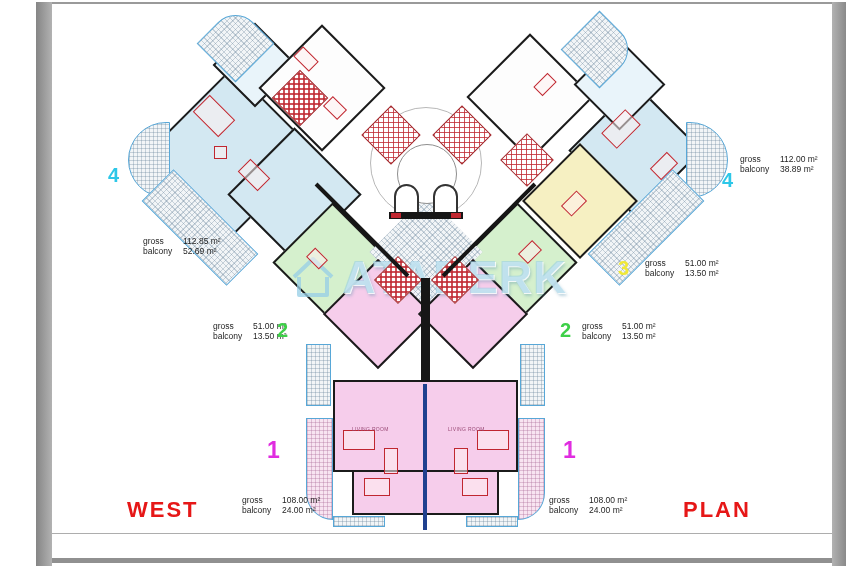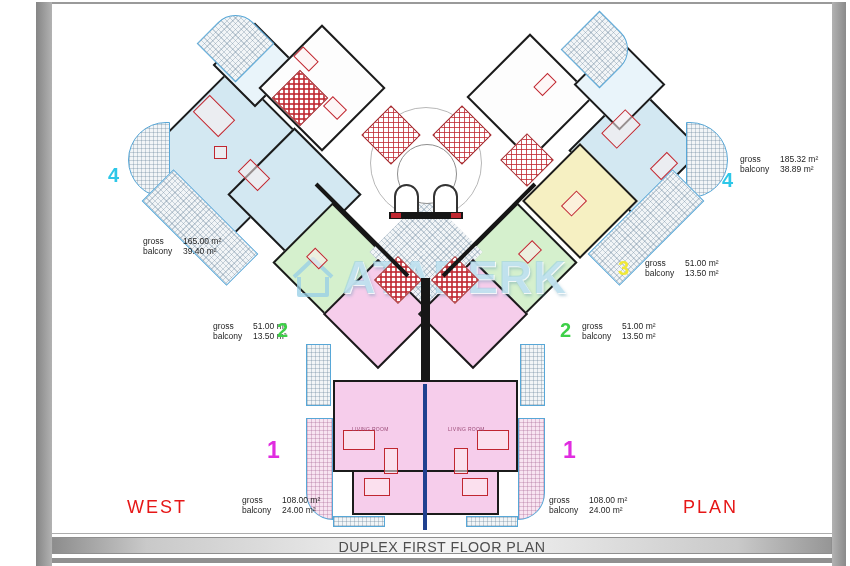--- a/index.html
+++ b/index.html
@@ -31,21 +31,21 @@
   .furn{border:1.2px solid #c02730;background:rgba(255,240,240,.55);z-index:6;}
   .vwall{background:#161616;z-index:7;}
   
   .num{font-weight:bold;font-size:20px;line-height:20px;z-index:9;}
   .c-cyan{color:#2dc7e8;}
   .c-yellow{color:#f0e838;}
   .c-green{color:#3ed048;}
   .c-magenta{color:#e02ce0;}
   .areas{display:grid;grid-template-columns:36px auto;column-gap:4px;
          font-size:8.5px;line-height:10px;color:#1f1f1f;z-index:9;white-space:nowrap;}
-  .dir{font-weight:normal;font-size:18px;color:#e61717;letter-spacing:2px;z-index:9;}
+  .dir{font-weight:bold;font-size:22px;color:#e61717;letter-spacing:2px;z-index:9;}
   .roomlbl{font-size:5px;color:#9a4a76;z-index:8;letter-spacing:.3px;}
   
   .wm{display:flex;align-items:center;gap:6px;z-index:5;}
   .wm span{font-size:46px;font-weight:bold;letter-spacing:1px;color:rgba(150,205,230,.55);
            text-shadow:1px 1px 0 rgba(255,255,255,.85),2px 3px 3px rgba(80,140,170,.35);}
   
   .titlebar{left:52px;top:537px;width:780px;height:17px;
     background:linear-gradient(90deg,#8d8d8d 0%,#c9c9c9 12%,#f2f2f2 45%,#f2f2f2 55%,#c9c9c9 88%,#969696 100%);
     border:1px solid #8f8f8f;text-align:center;z-index:12;}
   .titlebar span{display:inline-block;font-size:15px;line-height:15px;color:#4f4f4f;
@@ -131,29 +131,29 @@
   <div class="abs furn" style="left:454px;top:448px;width:14px;height:26px;"></div>
   <div class="abs furn" style="left:364px;top:478px;width:26px;height:18px;"></div>
   <div class="abs furn" style="left:462px;top:478px;width:26px;height:18px;"></div>
 
   <div class="abs roomlbl" style="left:352px;top:426px;">LIVING ROOM</div>
   <div class="abs roomlbl" style="left:448px;top:426px;">LIVING ROOM</div>
 
   <div class="abs num c-cyan" style="left:108px;top:165px;">4</div>
   <div class="abs areas" style="left:143px;top:236px;">
     <span>gross</span>
-    <span>165.00 m²</span>
-    <span>balcony</span>
-    <span>39.40 m²</span>
+    <span>112.85 m²</span>
+    <span>balcony</span>
+    <span>52.69 m²</span>
   </div>
 
   <div class="abs num c-cyan" style="left:722px;top:170px;">4</div>
   <div class="abs areas" style="left:740px;top:154px;">
     <span>gross</span>
-    <span>185.32 m²</span>
+    <span>112.00 m²</span>
     <span>balcony</span>
     <span>38.89 m²</span>
   </div>
 
   <div class="abs num c-yellow" style="left:618px;top:258px;">3</div>
   <div class="abs areas" style="left:645px;top:258px;">
     <span>gross</span>
     <span>51.00 m²</span>
     <span>balcony</span>
     <span>13.50 m²</span>
@@ -191,18 +191,15 @@
     <span>24.00 m²</span>
   </div>
 
   <div class="abs dir" style="left:127px;top:497px;">WEST</div>
   <div class="abs dir" style="left:683px;top:497px;">PLAN</div>
 
   <div class="abs" style="left:36px;top:2px;width:810px;height:2px;background:#9a9a9a;z-index:11;"></div>
   <div class="abs" style="left:36px;top:2px;width:16px;height:564px;background:linear-gradient(90deg,#858585,#b2b2b2);z-index:11;"></div>
   <div class="abs" style="left:832px;top:2px;width:14px;height:564px;background:linear-gradient(90deg,#b2b2b2,#8a8a8a);z-index:11;"></div>
   <div class="abs" style="left:52px;top:533px;width:780px;height:1px;background:#adadad;z-index:11;"></div>
-  <div class="abs titlebar">
-    <span>DUPLEX FIRST FLOOR PLAN</span>
-  </div>
   <div class="abs" style="left:52px;top:558px;width:780px;height:5px;background:#909090;z-index:11;"></div>
 
 </div>
 
 </body></html>

